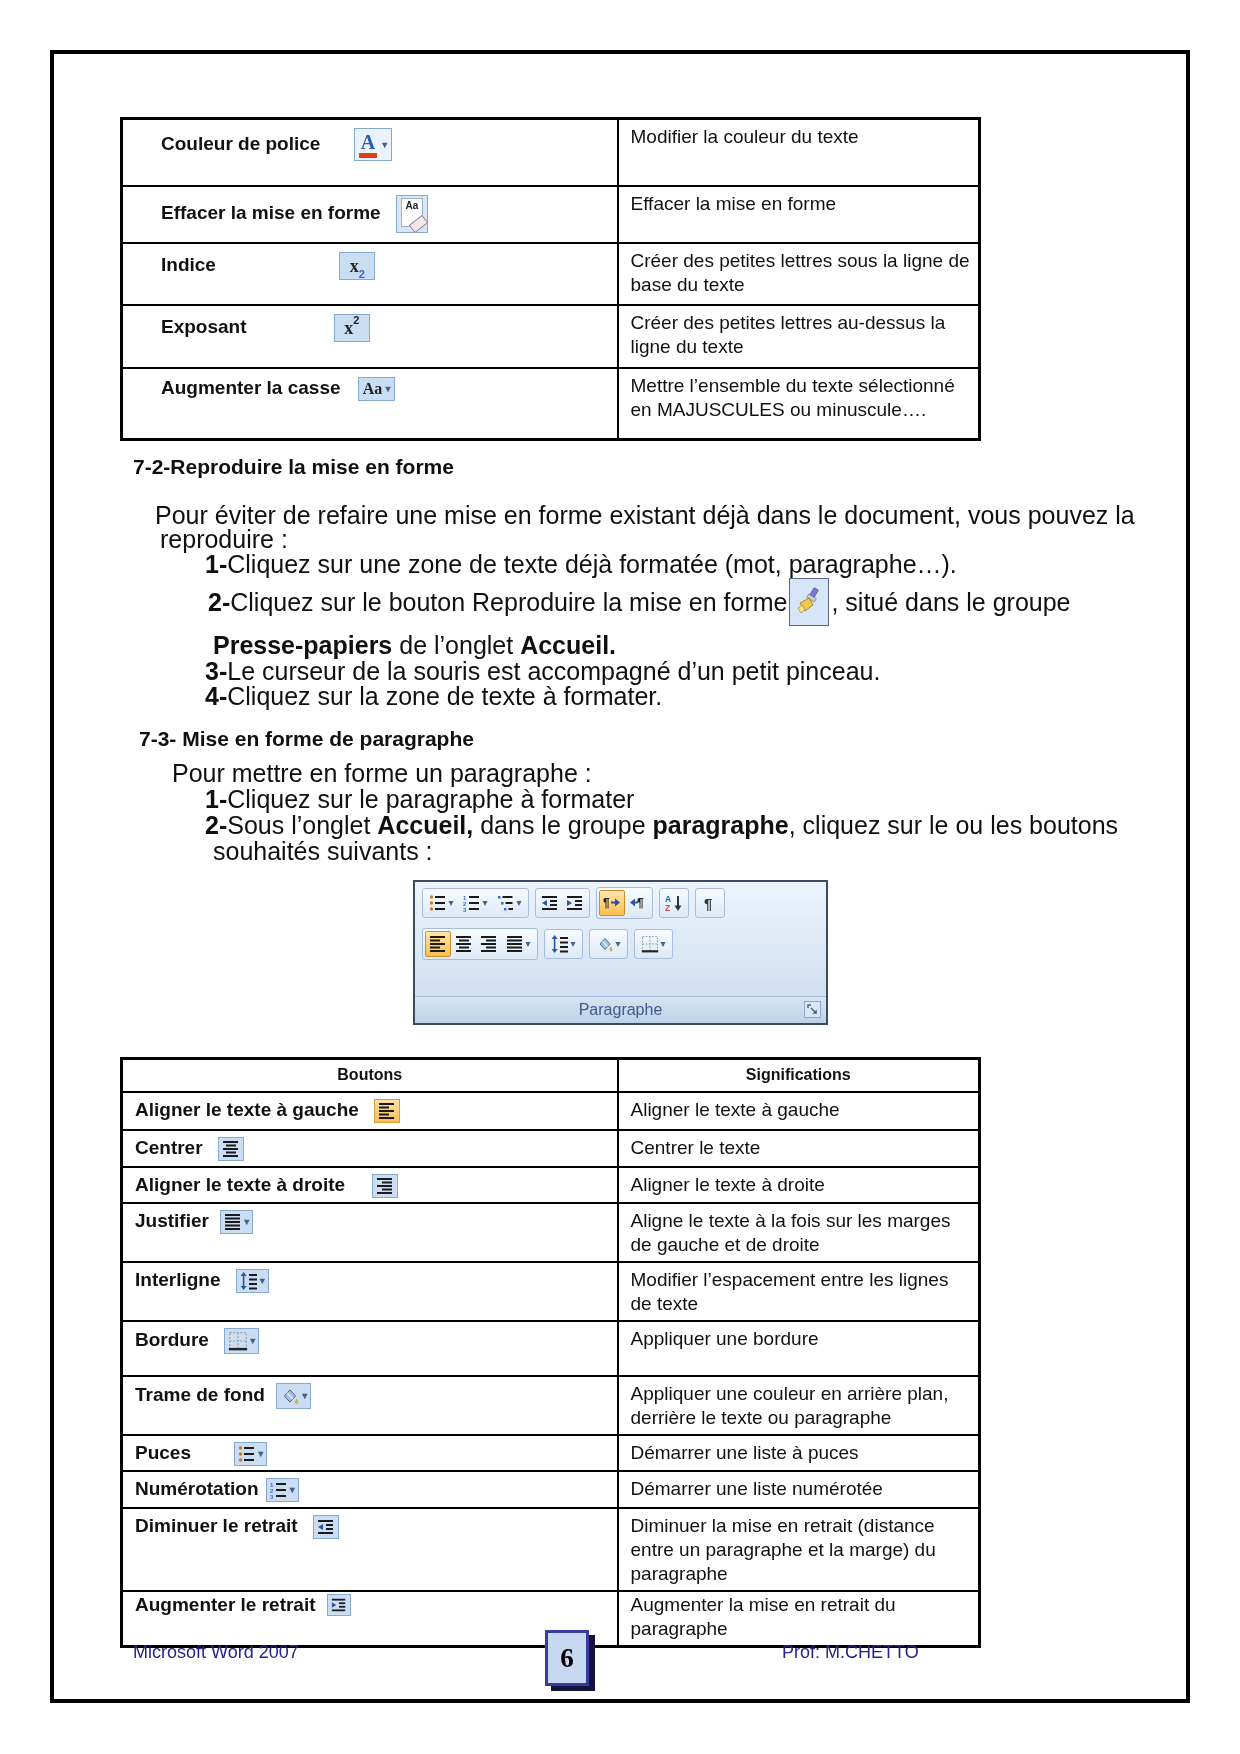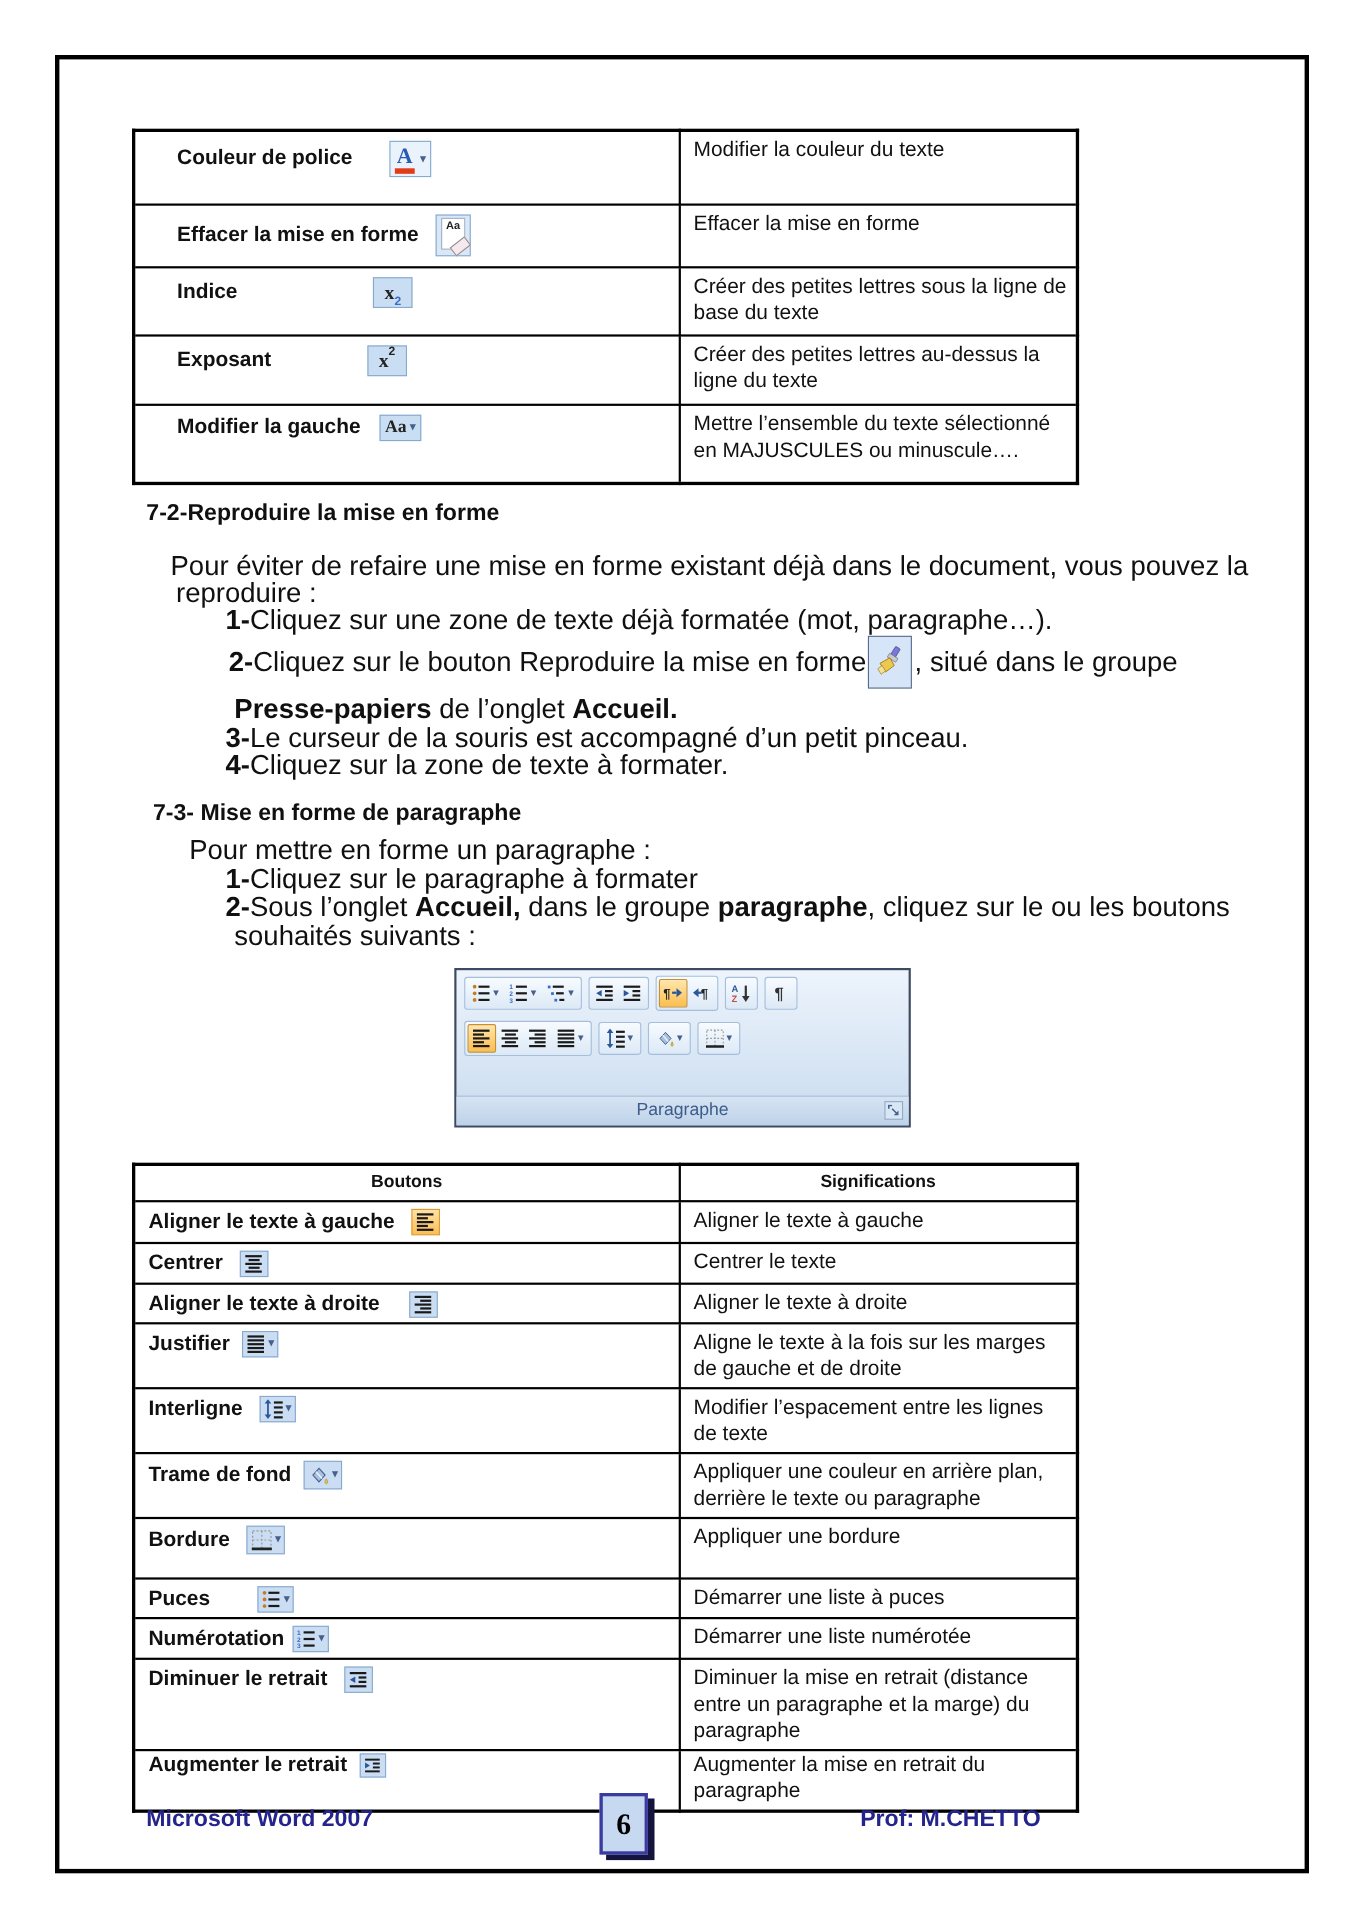--- a/index.html
+++ b/index.html
@@ -64,21 +64,21 @@
   .rbtn.wide{width:33px;gap:1px;}
   .rbtn.hl{background:linear-gradient(#FFE6AC,#FCBE4F);border:1px solid #C78F2E;}
   .rb-label{position:absolute;left:0;right:0;bottom:0;height:26px;
             background:linear-gradient(#D7E4F2,#BDD2E9);border-top:1px solid #A6BEDC;
             display:flex;align-items:center;justify-content:center;
             color:#3E5C8A;font-size:16px;}
   .launcher{position:absolute;right:5px;bottom:5px;width:15px;height:15px;border:1px solid #8FA9C6;
             background:#D9E6F3;display:flex;align-items:center;justify-content:center;}
 
   
-  .foot{position:absolute;font-weight:bold;font-size:21px;color:#24248C;white-space:nowrap;}
+  .foot{position:absolute;font-weight:normal;font-size:18px;color:#24248C;white-space:nowrap;}
   .pagebox{position:absolute;left:545px;top:1630px;width:38px;height:50px;background:#C7D9F0;
            border:3px solid #3A3AA0;box-shadow:6px 5px 0 0 #14143F;
            display:flex;align-items:center;justify-content:center;
            font-family:"Liberation Serif",serif;font-weight:bold;font-size:27px;color:#000;}
 </style>
 </head>
 <body>
 
 <div class="page">
   <div class="frame"></div>
@@ -126,21 +126,21 @@
         <span>Exposant</span>
         <span class="xbox" style="margin-left:82px">
           <span class="x-main">x</span>
           <span class="x-sup">2</span>
         </span>
       </td>
       <td class="desc">Créer des petites lettres au-dessus la ligne du texte</td>
     </tr>
     <tr style="height:72px">
       <td class="lab">
-        <span>Modifier la gauche</span>
+        <span>Augmenter la casse</span>
         <span class="ccbox">
           <span class="cc-Aa">Aa</span>
           <span class="caret">▾</span>
         </span>
       </td>
       <td class="desc">Mettre l’ensemble du texte sélectionné en MAJUSCULES ou  minuscule….</td>
     </tr>
   </tbody>
     </table>
 
@@ -454,46 +454,46 @@
                 <polygon points="3.6,0 0.6,4 6.6,4" fill="#2B579A"></polygon>
                 <polygon points="3.6,18 0.6,14 6.6,14" fill="#2B579A"></polygon>
               </svg>
               <span class="caret">▾</span>
             </span>
       </td>
       <td class="desc">Modifier l’espacement entre les lignes de texte</td>
     </tr>
     <tr style="height:55px">
       <td class="lab2">
-        <span>Trame de fond</span>
-        <span class="ibx" style="margin-left:6px">
-              <svg class="svgi" width="20" height="20" viewBox="0 0 18 18">
-                <path d="M4 9 L9 3.5 L14 9 L9 14.5 Z" fill="#A8C0DE" stroke="#44618C" stroke-width="0.9"></path>
-                <path d="M6.5 6.2 L11.5 11.8" stroke="#E9F1FA" stroke-width="1.3"></path>
-                <path d="M15 12 q2.3 3 0 4.3 q-2.3 -1.3 0 -4.3" fill="#E8C34A" stroke="#A98A23" stroke-width="0.5"></path>
-              </svg>
-              <span class="caret">▾</span>
-            </span>
-      </td>
-      <td class="desc">Appliquer une couleur en arrière plan, derrière le texte ou paragraphe</td>
-    </tr>
-    <tr style="height:55px">
-      <td class="lab2">
         <span>Bordure</span>
         <span class="ibx">
               <svg class="svgi" width="20" height="20" viewBox="0 0 18 18">
                 <rect x="1.5" y="1.5" width="15" height="15" fill="none" stroke="#999" stroke-dasharray="1.6,1.6"></rect>
                 <line x1="9" y1="1.5" x2="9" y2="16.5" stroke="#999" stroke-dasharray="1.6,1.6"></line>
                 <line x1="1.5" y1="9" x2="16.5" y2="9" stroke="#999" stroke-dasharray="1.6,1.6"></line>
                 <line x1="0.8" y1="16.3" x2="17.2" y2="16.3" stroke="#222" stroke-width="2.2"></line>
               </svg>
               <span class="caret">▾</span>
             </span>
       </td>
       <td class="desc">Appliquer une bordure</td>
+    </tr>
+    <tr style="height:55px">
+      <td class="lab2">
+        <span>Trame de fond</span>
+        <span class="ibx" style="margin-left:6px">
+              <svg class="svgi" width="20" height="20" viewBox="0 0 18 18">
+                <path d="M4 9 L9 3.5 L14 9 L9 14.5 Z" fill="#A8C0DE" stroke="#44618C" stroke-width="0.9"></path>
+                <path d="M6.5 6.2 L11.5 11.8" stroke="#E9F1FA" stroke-width="1.3"></path>
+                <path d="M15 12 q2.3 3 0 4.3 q-2.3 -1.3 0 -4.3" fill="#E8C34A" stroke="#A98A23" stroke-width="0.5"></path>
+              </svg>
+              <span class="caret">▾</span>
+            </span>
+      </td>
+      <td class="desc">Appliquer une couleur en arrière plan, derrière le texte ou paragraphe</td>
     </tr>
     <tr style="height:28px">
       <td class="lab2">
         <span>Puces</span>
         <span class="ibx" style="margin-left:38px">
               <svg class="svgi" width="18" height="18" viewBox="0 0 18 18">
                 <circle cx="2.5" cy="3" r="1.7" fill="#C77B1F"></circle>
                 <rect x="6" y="2" width="10" height="2" fill="#1a1a1a"></rect>
                 <circle cx="2.5" cy="9" r="1.7" fill="#C77B1F"></circle>
                 <rect x="6" y="8" width="10" height="2" fill="#1a1a1a"></rect>

